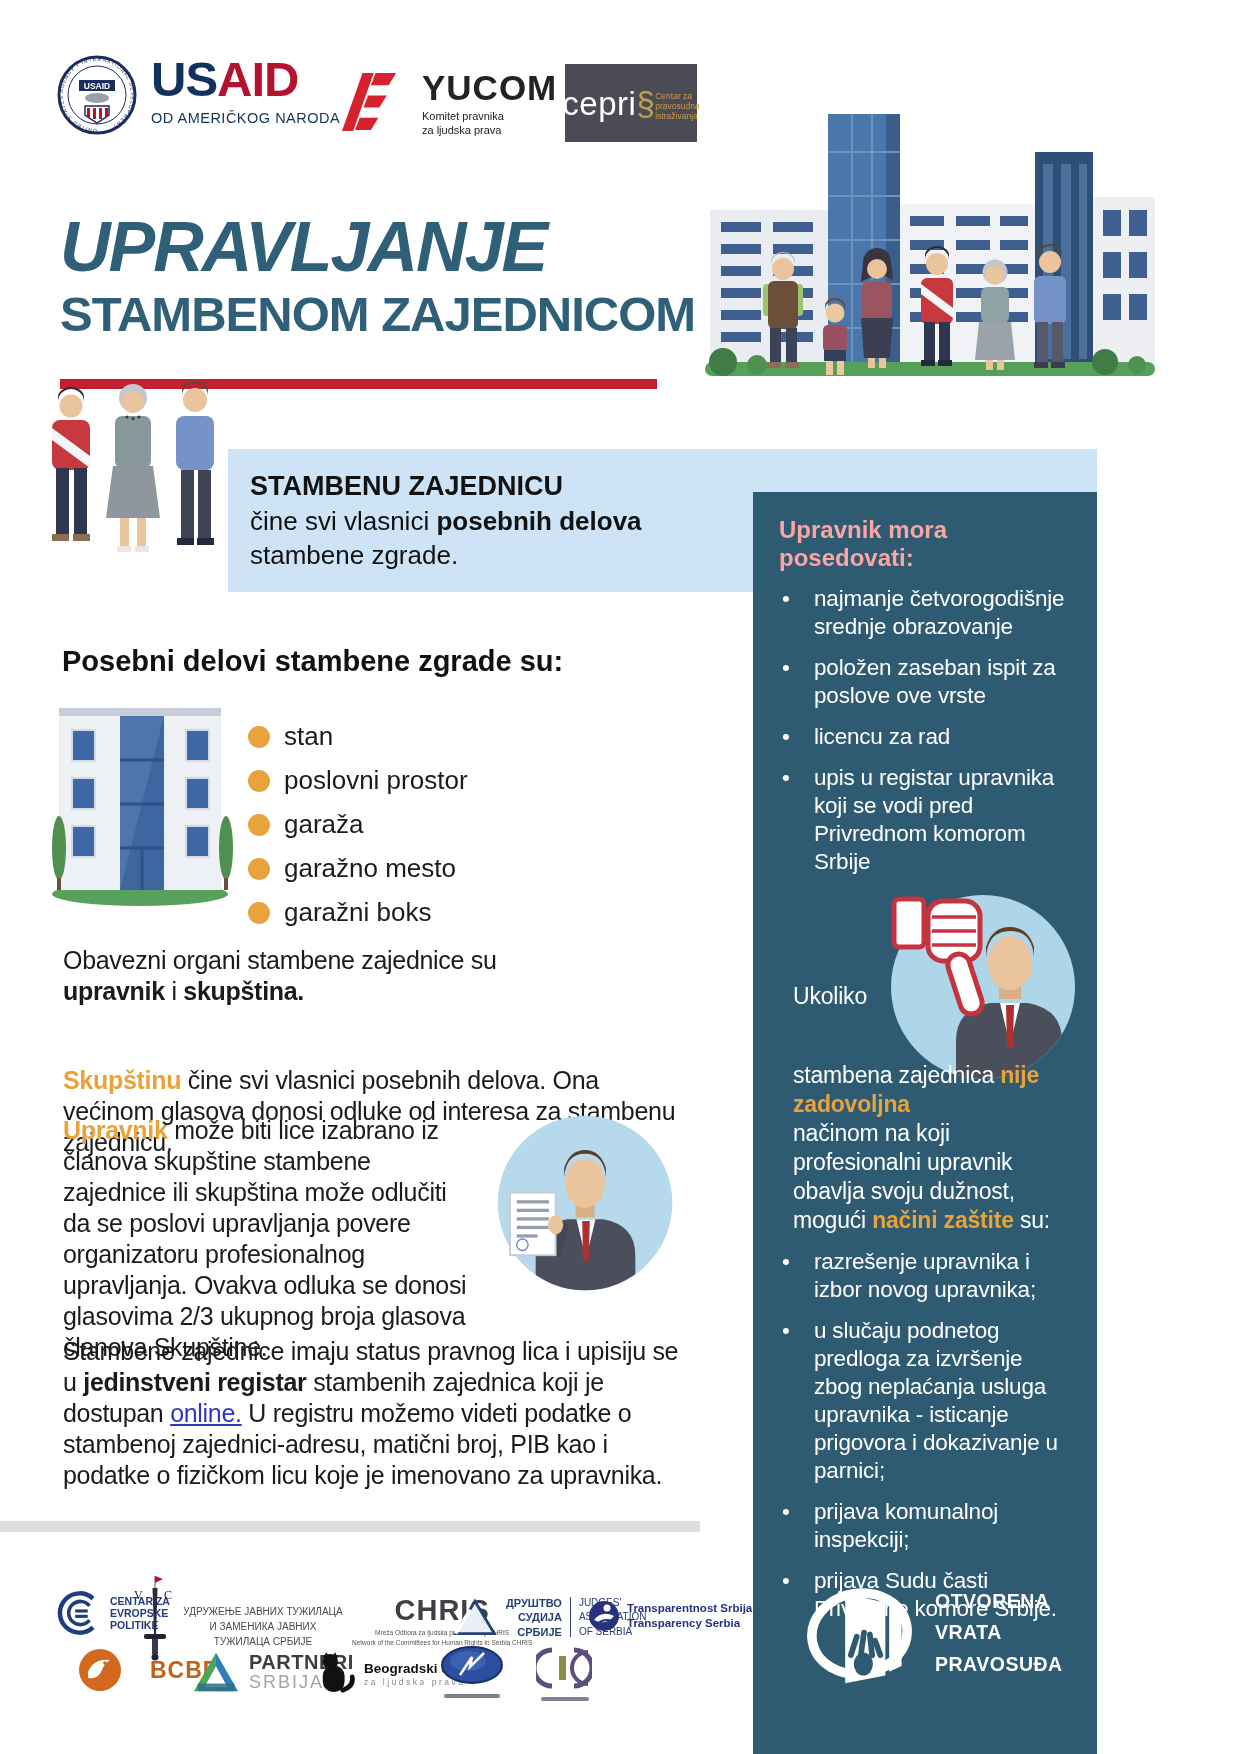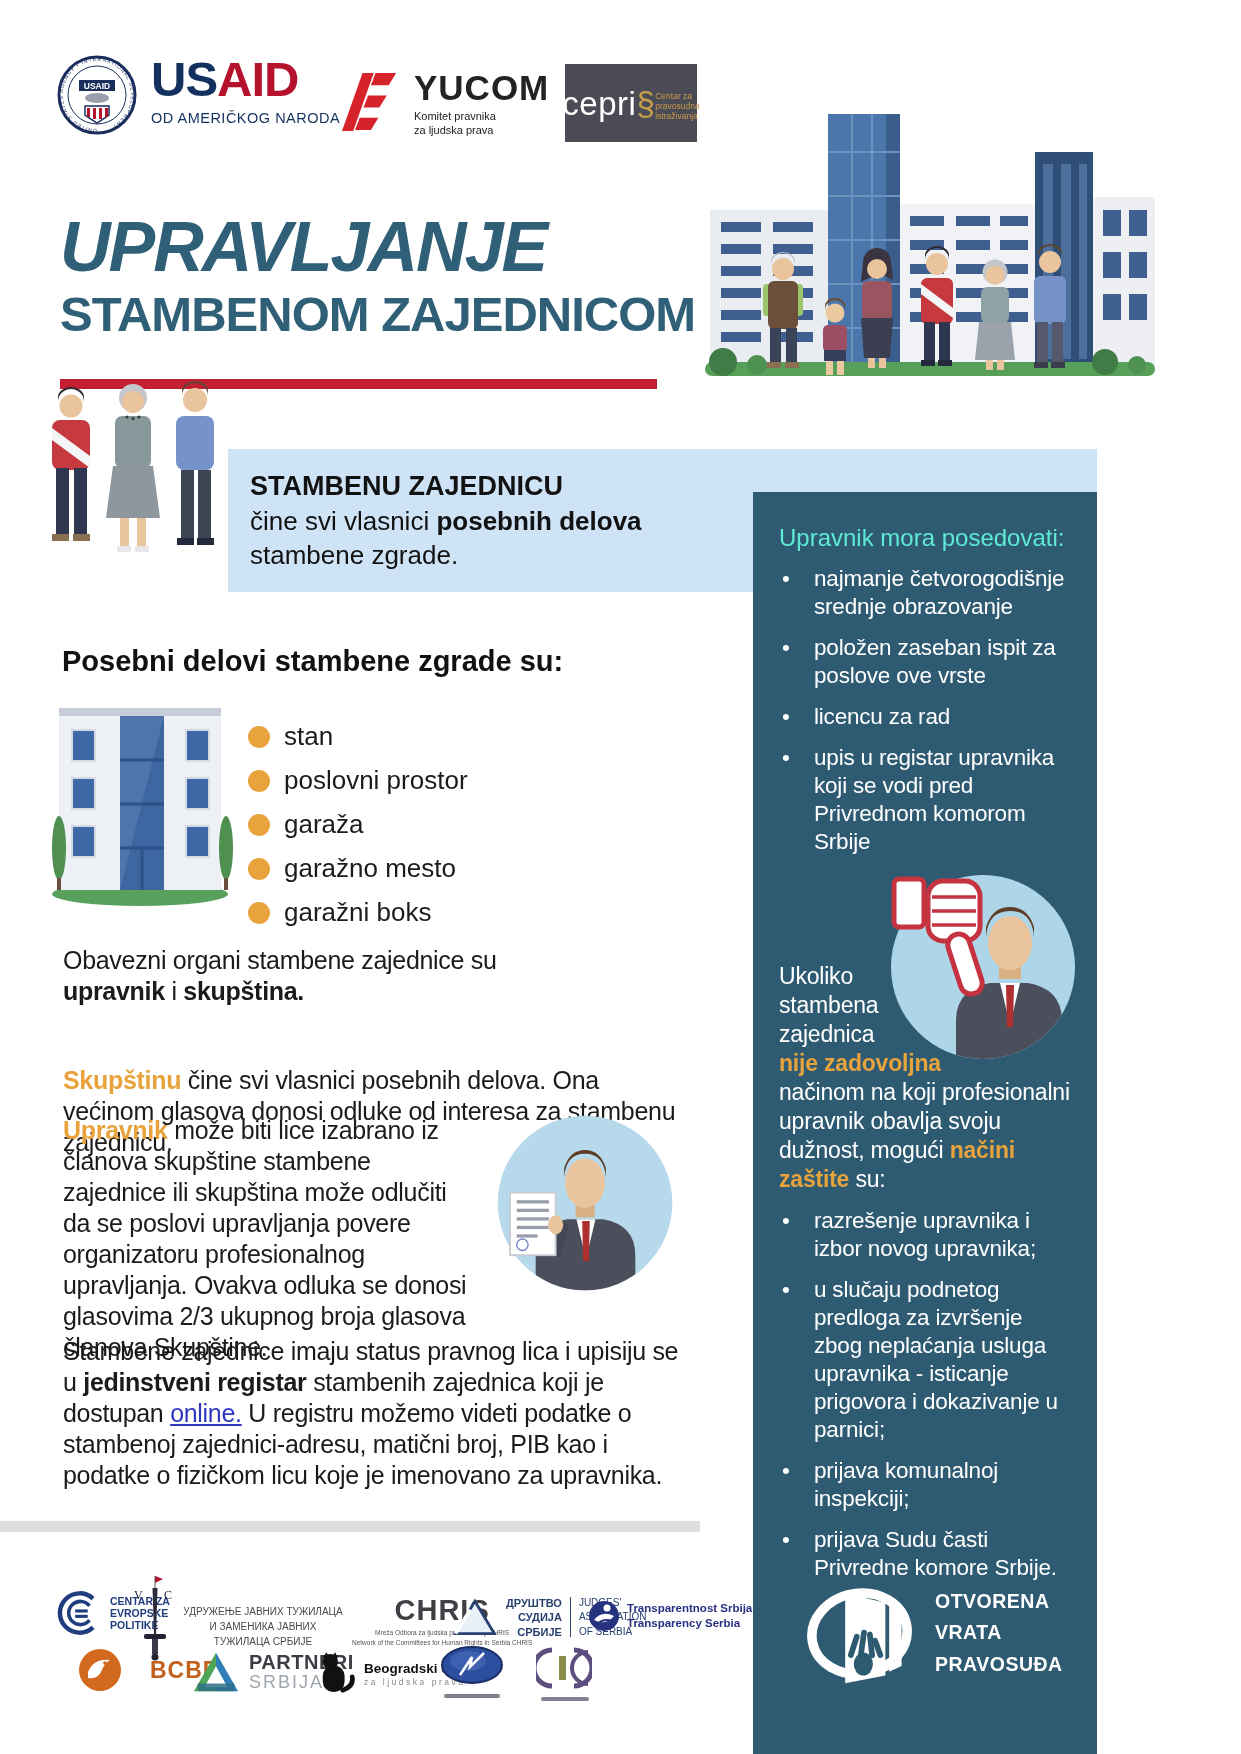--- a/index.html
+++ b/index.html
@@ -5,21 +5,21 @@
   html,body{margin:0;padding:0;background:#9a9a9a;}
   .page{position:relative;width:1241px;height:1754px;background:#ffffff;margin:0 auto;
         font-family:"Liberation Sans","DejaVu Sans",sans-serif;overflow:hidden;color:#1b1b1b;}
   .abs{position:absolute;}
 
   
   .usaid{display:flex;align-items:flex-start;}
   .usaid-word{font-size:49px;font-weight:bold;letter-spacing:-1px;line-height:1;}
   .usaid-us{color:#13315F;} .usaid-aid{color:#B5122E;}
   .usaid-tag{font-size:14.5px;color:#13315F;letter-spacing:.5px;margin-top:6px;}
-  .yucom{display:flex;align-items:flex-start;gap:16px;}
+  .yucom{display:flex;align-items:flex-start;gap:24px;}
   .yucom-name{font-size:35px;font-weight:bold;color:#232323;letter-spacing:1px;line-height:1;}
   .yucom-sub{font-size:11px;color:#232323;line-height:1.25;margin-top:5px;}
   .cepris{background:#4B4B56;width:132px;height:78px;display:flex;flex-direction:row;align-items:center;justify-content:center;}
   .cepris-name{font-size:33px;color:#ffffff;line-height:1;letter-spacing:.5px;}
   .cepris-par{color:#C9A04A;}
   .cepris-tag{font-size:8.5px;color:#C99A4A;margin-top:6px;}
 
   
   .title-l1{font-size:70px;font-weight:bold;color:#2F6077;letter-spacing:-2px;line-height:1;}
   .title-l2{font-size:49px;font-weight:bold;color:#2F6077;letter-spacing:-1px;line-height:1;}
@@ -36,24 +36,24 @@
   .gold{color:#E8A33C;font-weight:bold;}
   .link{color:#3038C0;text-decoration:underline;cursor:pointer;}
   .dot-list{display:flex;flex-direction:column;gap:13px;}
   .dot-item{display:flex;align-items:center;gap:14px;font-size:26px;color:#1b1b1b;}
   .dot{width:22px;height:22px;border-radius:50%;background:#E8A33C;flex:0 0 auto;}
   .float-ill{float:right;width:180px;height:185px;margin:-4px 0 6px 14px;}
   .float-ill svg{overflow:visible;}
 
   
   .sidebar{background:#2E5B72;color:#fff;box-sizing:border-box;padding:0 26px;overflow:hidden;}
-  .sb-head{color:#5eead4;font-weight:normal;font-size:24px;margin-top:32px;}
+  .sb-head{color:#fca5a5;font-weight:bold;font-size:24px;margin-top:24px;}
   .sb-item{display:flex;font-size:22.5px;line-height:28px;letter-spacing:-0.2px;margin-top:13px;}
   .sb-item::before{content:"•";flex:0 0 32px;padding-left:3px;}
-  .sb-p{font-size:23px;line-height:29px;letter-spacing:-0.2px;margin-top:106px;}
+  .sb-p{font-size:23px;line-height:29px;letter-spacing:-0.2px;margin-top:106px;margin-left:14px;}
   .sb-float{float:right;width:185px;height:178px;margin-top:7px;}
   .sb-float svg{overflow:visible;}
   .brand{position:absolute;left:0;top:1085px;width:100%;display:flex;align-items:center;}
   .brand-text{font-size:19.5px;font-weight:bold;letter-spacing:.5px;line-height:1.6;color:#fff;}
 
   
   .prel{white-space:pre-line;}
   .cep-label{font-size:10.5px;font-weight:bold;color:#1F3D7C;line-height:1.15;}
   .uts-cap{font-size:10px;color:#4a4a4a;text-align:center;line-height:1.5;}
   .uts-mono{font-family:"Liberation Serif","DejaVu Serif",serif;font-size:12px;color:#2b2b3a;}

